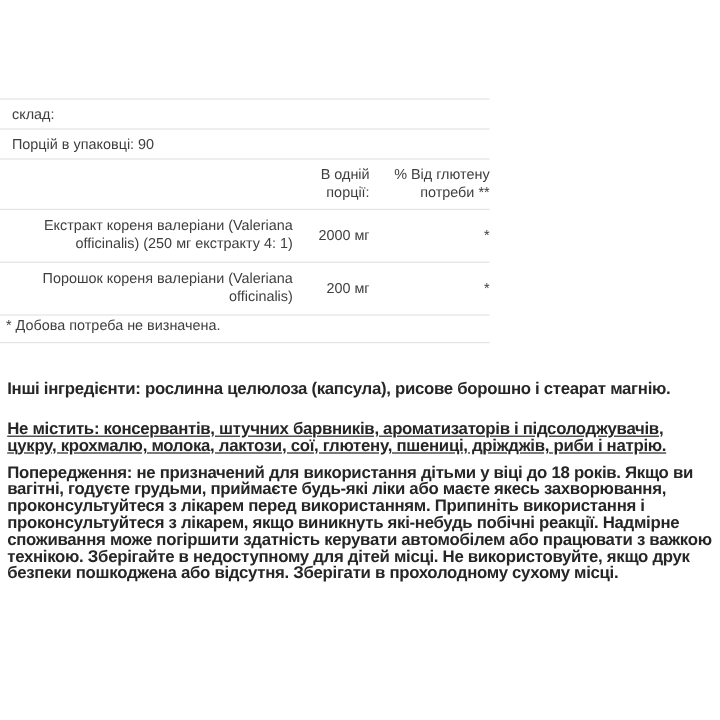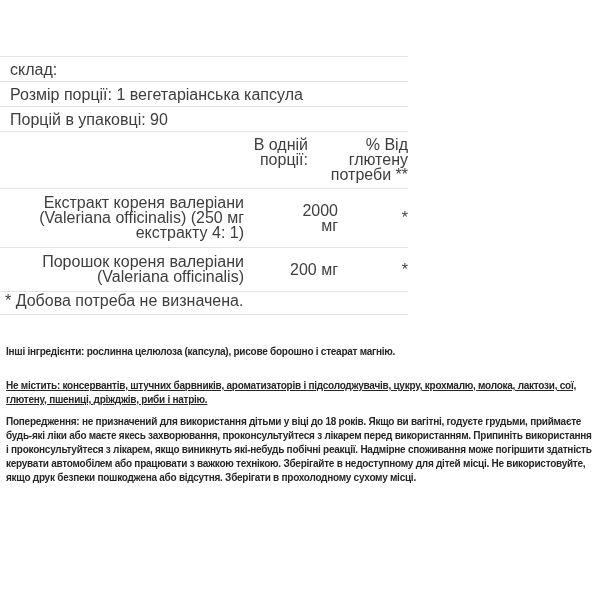--- a/index.html
+++ b/index.html
@@ -6,70 +6,67 @@
   .canvas {
     position: relative;
     width: 600px;
     height: 600px;
     background: #ffffff;
     font-family: "Liberation Sans", sans-serif;
     overflow: hidden;
   }
   
   .facts {
-    margin-top: 56px;
+    margin-top: 82px;
     width: 408px;
     color: #3e3e3e;
-    font-size: 16px;
+    font-size: 12px;
     line-height: 15px;
   }
   .row { border-top: 1px solid #e3e3e3; }
   .row.single { padding: 5px 10px 4px 10px; }
   .row.grid {
     display: grid;
     grid-template-columns: 242px 56px 1fr;
     padding: 5px 0 6px 10px;
     text-align: right;
   }
-  .row.grid.item { align-items: center; padding-top: 6px; padding-bottom: 7px; gap: 30px; }
+  .row.grid.item { align-items: center; padding-top: 6px; padding-bottom: 7px; }
   .cell-name { padding-right: 8px; }
   .row.footnote {
     border-bottom: 1px solid #e3e3e3;
     padding: 1px 10px 6px 5px;
   }
   
   .para {
     width: 594px;
     margin: 0;
     padding-left: 6px;
     box-sizing: border-box;
     font-weight: bold;
-    font-size: 10px;
+    font-size: 14px;
     letter-spacing: -0.25px;
     line-height: 14px;
     color: #262626;
   }
   .para.other { margin-top: 30px; }
   .para.nocontain { margin-top: 20px; text-decoration: underline; }
   .para.warning { margin-top: 8px; }
 </style>
 </head>
 <body>
 
 <div class="canvas">
 
   <section class="facts">
 
     <div class="row single">
       <span>склад:</span>
     </div>
 
-    <div class="row single">
-      <span>Розмір порції: 1 вегетаріанська капсула</span>
-    </div>
 
     <div class="row single">
       <span>Порцій в упаковці: 90</span>
     </div>
 
     <div class="row grid header">
       <span class="cell-name"></span>
       <span>В одній порції:</span>
       <span>% Від глютену потреби **</span>
     </div>

